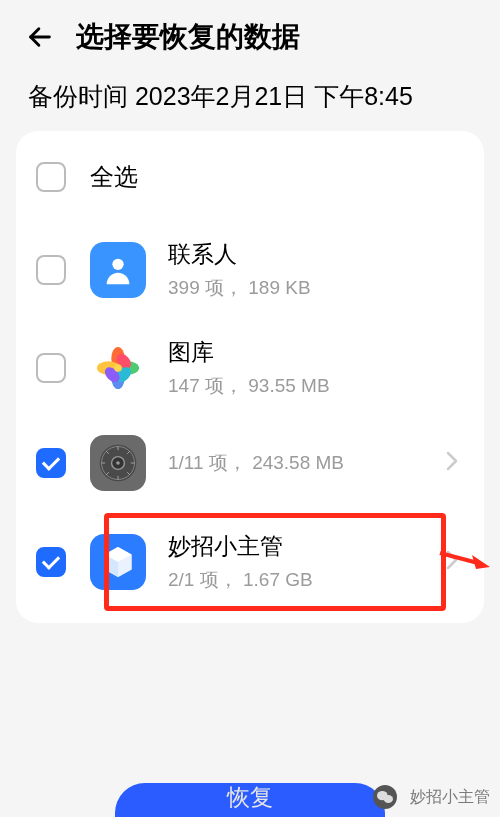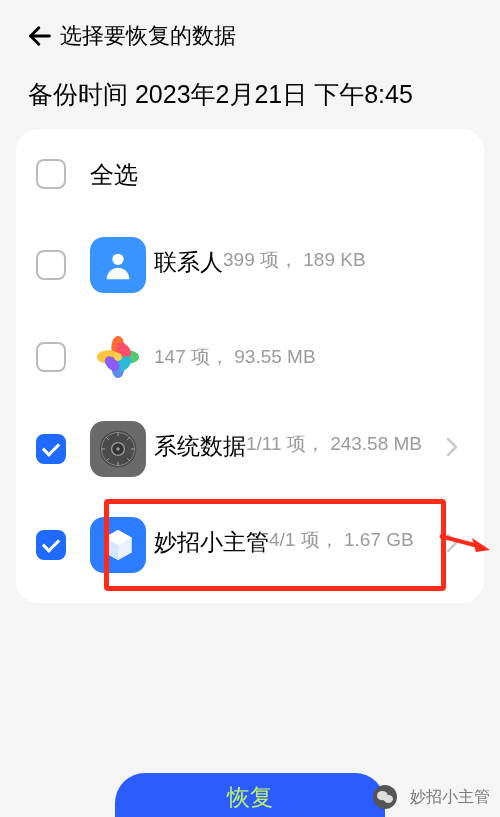--- a/index.html
+++ b/index.html
@@ -18,40 +18,40 @@
     }
     .back-icon {
       width: 36px;
       height: 36px;
       display: flex;
       align-items: center;
       justify-content: center;
       cursor: pointer;
     }
     .page-title {
-      font-size: 22px;
-      font-weight: 400;
+      font-size: 28px;
+      font-weight: 700;
       color: #000;
-      margin-left: 2px;
+      margin-left: 18px;
     }
     .backup-time {
       font-size: 25px;
       color: #000;
       font-weight: 500;
       padding: 14px 36px 18px 28px;
     }
     .card {
       background: #fff;
       border-radius: 22px;
       margin: 0 16px;
       padding: 8px 0;
     }
     .select-all-row {
       display: flex;
-      align-items: flex-start;
+      align-items: center;
       padding: 22px 20px 28px 20px;
     }
     .checkbox {
       width: 30px;
       height: 30px;
       border: 2px solid #bbb;
       border-radius: 8px;
       flex-shrink: 0;
       cursor: pointer;
     }
@@ -90,24 +90,24 @@
       flex-shrink: 0;
       display: flex;
       align-items: center;
       justify-content: center;
     }
     .icon-contacts { background: #3a94ff; }
     .icon-gallery { background: #fff; }
     .icon-system { background: #6a6a6a; }
     .icon-appdata { background: #2b7cff; }
     .item-text {
-      margin-left: 8px;
+      margin-left: 22px;
       flex: 1;
       display: flex;
-      flex-direction: row;
+      flex-direction: column;
     }
     .item-title {
       font-size: 23px;
       color: #000;
       font-weight: 500;
       margin-bottom: 5px;
     }
     .item-sub {
       font-size: 19px;
       color: #9b9b9b;
@@ -133,24 +133,24 @@
       top: 50%;
       transform: translateY(-50%);
       z-index: 5;
     }
     .restore-btn {
       position: absolute;
       bottom: 0;
       left: 50%;
       transform: translateX(-50%);
       width: 270px;
-      height: 44px;
+      height: 34px;
       background: #2b5cff;
       border-radius: 30px 30px 0 0;
-      color: #bef264;
+      color: #e5e5e5;
       font-size: 23px;
       display: flex;
       align-items: flex-end;
       justify-content: center;
       padding-bottom: 4px;
       cursor: pointer;
     }
     .footer-right {
       position: absolute;
       bottom: 8px;
@@ -219,20 +219,21 @@
         <ellipse cx="34" cy="24" rx="12" ry="7" fill="#4ecb71"></ellipse>
         <ellipse cx="24" cy="34" rx="7" ry="12" fill="#5b8def"></ellipse>
         <ellipse cx="14" cy="24" rx="12" ry="7" fill="#ffc43d"></ellipse>
         <ellipse cx="30" cy="17" rx="9" ry="6" transform="rotate(45 30 17)" fill="#ff4d6a"></ellipse>
         <ellipse cx="30" cy="31" rx="9" ry="6" transform="rotate(-45 30 31)" fill="#2bbad6"></ellipse>
         <ellipse cx="18" cy="31" rx="9" ry="6" transform="rotate(45 18 31)" fill="#8b5cf6"></ellipse>
         <circle cx="24" cy="24" r="4" fill="#ffd54f"></circle>
       </svg>
     </div>
     <div class="item-text">
+      <div class="item-title">图库</div>
       <div class="item-sub">147 项， 93.55 MB</div>
     </div>
   </div>
 
   <div class="item-row">
     <div class="checkbox checked"></div>
     <div class="item-icon icon-system">
       <svg width="44" height="44" viewBox="0 0 48 48">
         <circle cx="24" cy="24" r="20" fill="#4a4a4a"></circle>
         <circle cx="24" cy="24" r="18" fill="none" stroke="#888" stroke-width="1"></circle>
@@ -244,21 +245,20 @@
           <line x1="11" y1="11" x2="14" y2="14"></line>
             <line x1="34" y1="34" x2="37" y2="37"></line>
           <line x1="37" y1="11" x2="34" y2="14"></line>
             <line x1="14" y1="34" x2="11" y2="37"></line>
         </g>
         <circle cx="24" cy="24" r="7" fill="#333" stroke="#999" stroke-width="1.5"></circle>
         <circle cx="24" cy="24" r="2" fill="#999"></circle>
       </svg>
     </div>
     <div class="item-text">
-      <div class="item-title">系统数据</div>
       <div class="item-sub">1/11 项， 243.58 MB</div>
     </div>
     <div class="chevron">
       <svg width="12" height="20" viewBox="0 0 12 20" fill="none" stroke="#ccc" stroke-width="2.5" stroke-linecap="round" stroke-linejoin="round">
         <polyline points="2 2 10 10 2 18"></polyline>
       </svg>
     </div>
   </div>
 
   <div class="item-row" style="padding-top:22px;padding-bottom:22px;">
@@ -266,21 +266,21 @@
     <div class="item-icon icon-appdata">
       <svg width="36" height="36" viewBox="0 0 48 48" fill="#fff">
         <path d="M24 4 L42 14 L42 34 L24 44 L6 34 L6 14 Z" fill="#fff" opacity="0.95"></path>
         <path d="M24 4 L42 14 L24 24 L6 14 Z" fill="#fff"></path>
         <path d="M24 24 L42 14 L42 34 L24 44 Z" fill="#eaf2ff"></path>
         <path d="M24 24 L6 14 L6 34 L24 44 Z" fill="#d5e6ff"></path>
       </svg>
     </div>
     <div class="item-text">
       <div class="item-title">妙招小主管</div>
-      <div class="item-sub">4/1 项， 1.67 GB</div>
+      <div class="item-sub">2/1 项， 1.67 GB</div>
     </div>
     <div class="chevron">
       <svg width="12" height="20" viewBox="0 0 12 20" fill="none" stroke="#ccc" stroke-width="2.5" stroke-linecap="round" stroke-linejoin="round">
         <polyline points="2 2 10 10 2 18"></polyline>
       </svg>
     </div>
     <div class="highlight-box"></div>
     <div class="arrow-annotation">
       <svg width="52" height="30" viewBox="0 0 52 30">
         <line x1="2" y1="8" x2="40" y2="18" stroke="#ff2a1a" stroke-width="4"></line>

